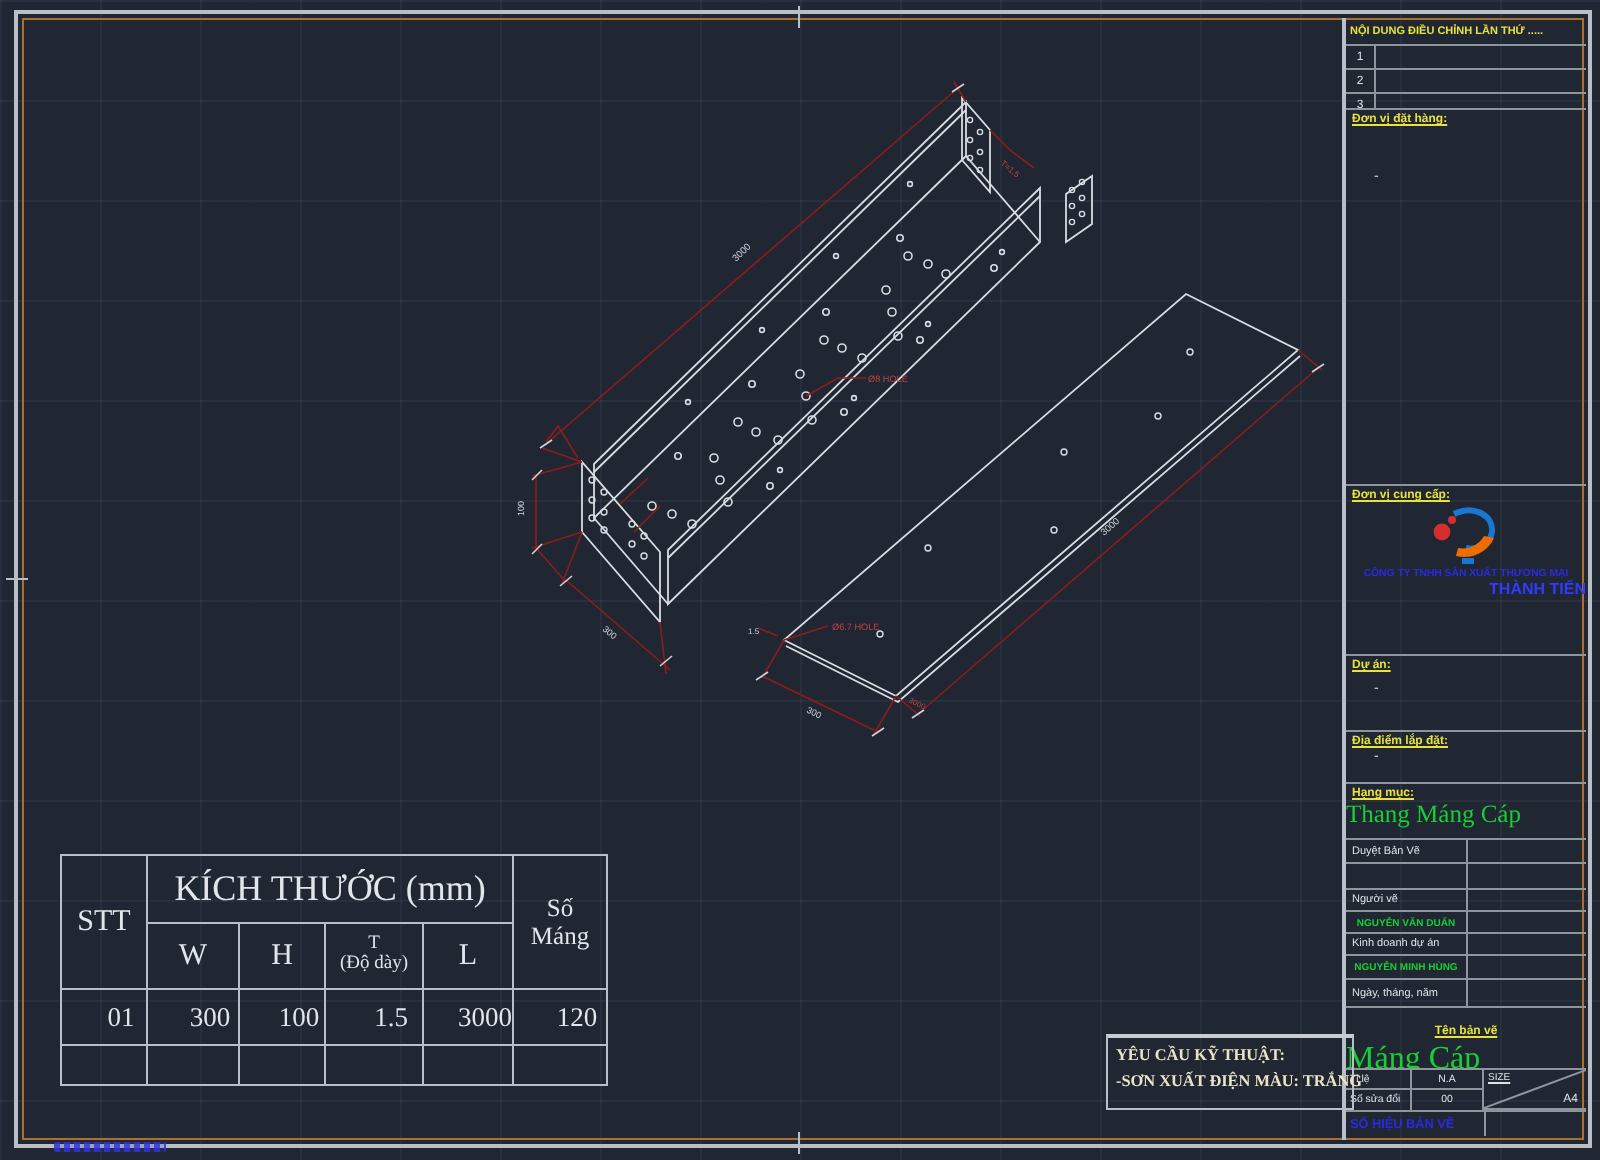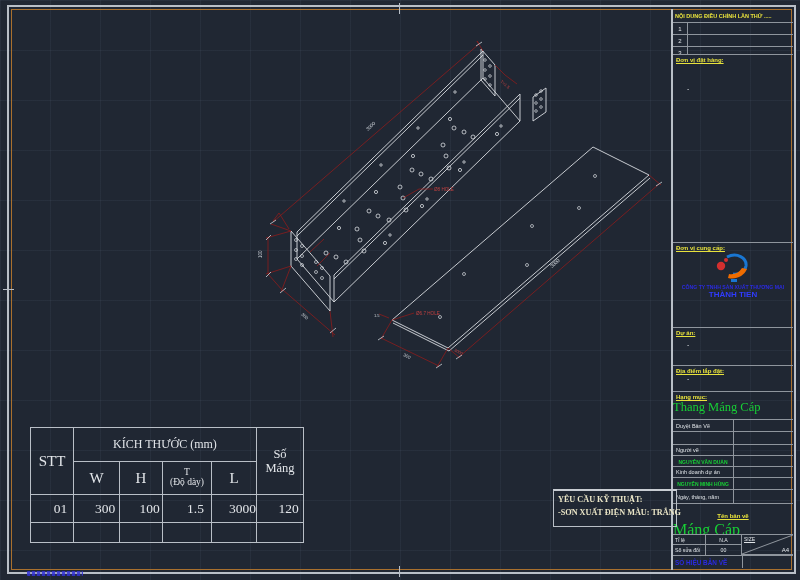--- a/index.html
+++ b/index.html
@@ -20,21 +20,21 @@
   .ylabel{color:#e8e23c;font-size:6px;font-weight:bold;text-decoration:underline;display:block;padding:2px 0 0 3px;white-space:nowrap;}
   .dashval{color:#d9dde1;font-size:7px;padding-left:14px;display:block;}
   .green-big{color:#17cf35;text-align:left;font-family:"Liberation Serif","DejaVu Serif",serif;}
   .rev-header{height:13px;border-bottom:1px solid #8f959d;color:#e8e23c;font-size:5.5px;font-weight:bold;
     display:flex;align-items:center;padding-left:2px;white-space:nowrap;}
   .rev-row{height:11px;border-bottom:1px solid #8f959d;display:flex;}
   .rev-row:last-child{border-bottom:none;}
   .rev-num{width:14px;border-right:1px solid #8f959d;font-size:6px;color:#dfe3e7;display:flex;align-items:center;justify-content:center;}
   .logo-wrap{display:flex;justify-content:center;margin-top:1px;}
   .blue1{color:#2a2ae0;font-size:5.6px;font-weight:bold;text-align:center;white-space:nowrap;transform:scale(0.92);}
-  .blue2{color:#2f3bff;font-size:8px;font-weight:bold;text-align:center;}
+  .blue2{color:#2f3bff;font-size:8px;font-weight:bold;text-align:right;}
   .grid2{display:grid;grid-template-columns:61px 1fr;}
   .gcell{box-sizing:border-box;border-right:1px solid #8f959d;border-bottom:1px solid #8f959d;
     font-size:5.5px;color:#dfe3e7;display:flex;align-items:center;padding-left:3px;white-space:nowrap;}
   .gcell.last{border-right:none;}
   .gcell.nb{border-bottom:none;}
   .gname{color:#17cf35;font-size:5px;font-weight:bold;justify-content:center;padding-left:0;}
   .scalegrid{display:grid;grid-template-columns:33px 36px 1fr;grid-template-rows:10px 10px;height:21px;}
   .scell{box-sizing:border-box;border-right:1px solid #8f959d;border-bottom:1px solid #8f959d;
     font-size:5.2px;color:#dfe3e7;display:flex;align-items:center;padding-left:2px;white-space:nowrap;}
   .scell.ctr{justify-content:center;padding-left:0;}
@@ -42,28 +42,28 @@
   .sizecell .diag{position:absolute;inset:0;}
   .sizecell .sz{position:absolute;left:2px;top:1px;font-size:5px;color:#dfe3e7;text-decoration:underline;}
   .sizecell .a4{position:absolute;right:4px;bottom:1px;font-size:6px;color:#dfe3e7;}
   .sohieu{display:grid;grid-template-columns:70px 1fr;height:12px;}
   .sohieu .lbl{box-sizing:border-box;border-right:1px solid #8f959d;color:#2a2ae0;font-size:6.4px;font-weight:bold;
     display:flex;align-items:center;padding-left:2px;white-space:nowrap;}
 
   
   .spec{position:absolute;left:30px;top:427px;border-collapse:collapse;table-layout:fixed;}
   .spec td{border:1px solid #b9bfc7;color:#e2e5e9;text-align:center;vertical-align:middle;padding:0;}
-  .spec .hdr{font-size:12px;}
+  .spec .hdr{font-size:18px;}
   .spec .big{font-size:15px;}
   .spec .val{font-size:13.5px;padding-left:17px;}
   .spec .tsmall{font-size:9.5px;line-height:1.05;}
   .spec .qty{font-size:12.5px;line-height:1.15;}
 
   
-  .reqbox{position:absolute;left:553px;top:489px;width:124px;height:38px;box-sizing:border-box;
+  .reqbox{position:absolute;left:553px;top:517px;width:124px;height:38px;box-sizing:border-box;
     border:1px solid #b9bfc7;border-top:2px solid #c9cdd3;padding:3px 0 0 4px;}
   .reqbox div{color:#e9e4c6;font-size:8.2px;font-weight:bold;line-height:1.55;white-space:nowrap;}
 
   .footer-smudge{position:absolute;left:27px;top:571px;width:56px;height:5px;opacity:.85;border-radius:1px;
     background:repeating-linear-gradient(90deg,#3232d8 0 3px,rgba(50,50,216,.25) 3px 5px);}
 
   svg text{font-family:"Liberation Sans","DejaVu Sans",sans-serif;}
 </style>
 </head>
 <body>

